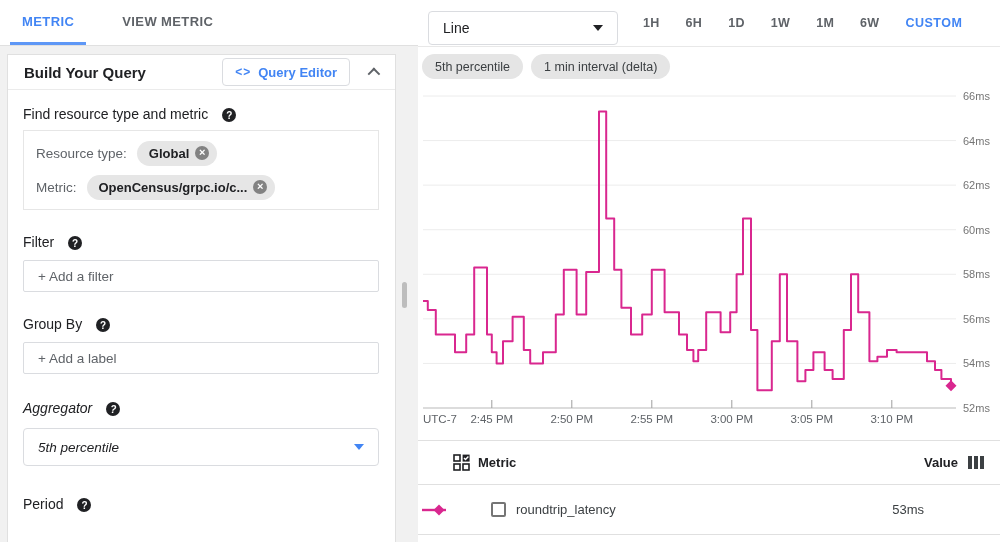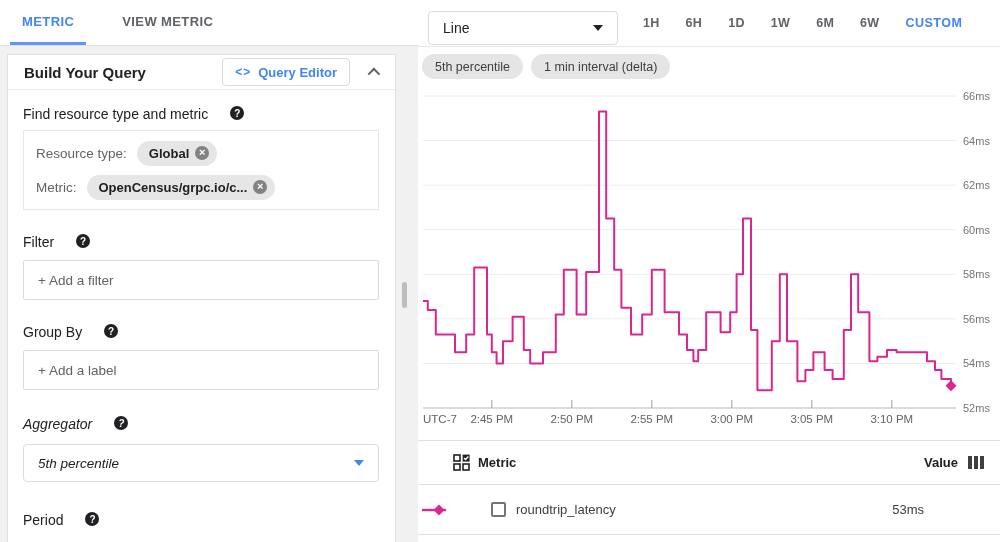--- a/index.html
+++ b/index.html
@@ -22,32 +22,32 @@
     border-bottom:1px solid #ebebeb; }
   .card-title { font-size:15px; font-weight:bold; flex:0 0 auto; }
   .qe-btn { margin-left:auto; display:flex; align-items:center; gap:7px; border:1px solid #dadce0;
     border-radius:4px; height:28px; padding:0 12px; color:#4285f4; font-size:13px; font-weight:bold;
     background:#fff; cursor:pointer; }
   .qe-code { font-size:12px; font-weight:bold; letter-spacing:1px; }
   .collapse { width:9px; height:9px; border-top:2px solid #5f6368; border-right:2px solid #5f6368;
     transform:rotate(-45deg) translateY(2px); margin-left:18px; margin-right:4px; cursor:pointer; }
 
   .card-body { padding:16px 16px 0 15px; }
-  .field-label { font-size:14px; color:#202124; display:flex; align-items:flex-start; gap:22px; }
+  .field-label { font-size:14px; color:#202124; display:flex; align-items:flex-end; gap:14px; }
   .help { width:14px; height:14px; border-radius:50%; background:#202124; color:#fff;
     font-size:10px; font-weight:bold; display:inline-flex; align-items:center; justify-content:center; }
   .resource-box { margin-top:8px; border:1px solid #e6e6e6; padding:5px 12px; background:#fff; }
   .res-row { height:34px; display:flex; align-items:center; gap:10px; }
   .res-label { font-size:13.5px; color:#5f6368; }
   .chip { display:inline-flex; align-items:center; gap:6px; background:#e6e6e6; border-radius:13px;
     height:25px; padding:0 8px 0 12px; font-size:13px; font-weight:bold; color:#202124; cursor:pointer; }
   .chip-x { width:14px; height:14px; border-radius:50%; background:#828282; color:#fff; font-size:11px;
     line-height:13px; text-align:center; cursor:pointer; }
   .section { margin-top:24px; }
-  .input-box { margin-top:10px; height:40px; border:1px solid #dadce0; border-radius:2px;
+  .input-box { margin-top:10px; height:32px; border:1px solid #dadce0; border-radius:2px;
     display:flex; align-items:center; padding:0 14px; font-size:13.5px; color:#5f6368;
     background:#fff; cursor:text; }
   .select-box { margin-top:12px; height:38px; border:1px solid #dadce0; border-radius:4px;
     display:flex; align-items:center; padding:0 14px; font-size:13.5px; color:#202124;
     background:#fff; cursor:pointer; }
   .caret { width:0; height:0; border-left:5px solid transparent; border-right:5px solid transparent;
     border-top:6px solid #5f6368; margin-left:auto; }
   .caret.blue { border-top-color:#4285f4; }
   .caret.dark { border-top-color:#202124; }
   .sec-aggregator { margin-top:26px;font-style:italic; } .sec-period { margin-top:30px; }
@@ -175,21 +175,21 @@
     <div class="toolbar">
       <div class="line-select">
         <span>Line</span>
         <span class="caret dark"></span>
       </div>
       <div class="ranges">
         <div class="range-btn">1H</div>
         <div class="range-btn">6H</div>
         <div class="range-btn">1D</div>
         <div class="range-btn">1W</div>
-        <div class="range-btn">6M</div>
+        <div class="range-btn">1M</div>
         <div class="range-btn">6W</div>
         <div class="range-btn custom">CUSTOM</div>
       </div>
     </div>
 
     <div class="chips-row">
       <div class="pill">5th percentile</div>
       <div class="pill">1 min interval (delta)</div>
     </div>
 

